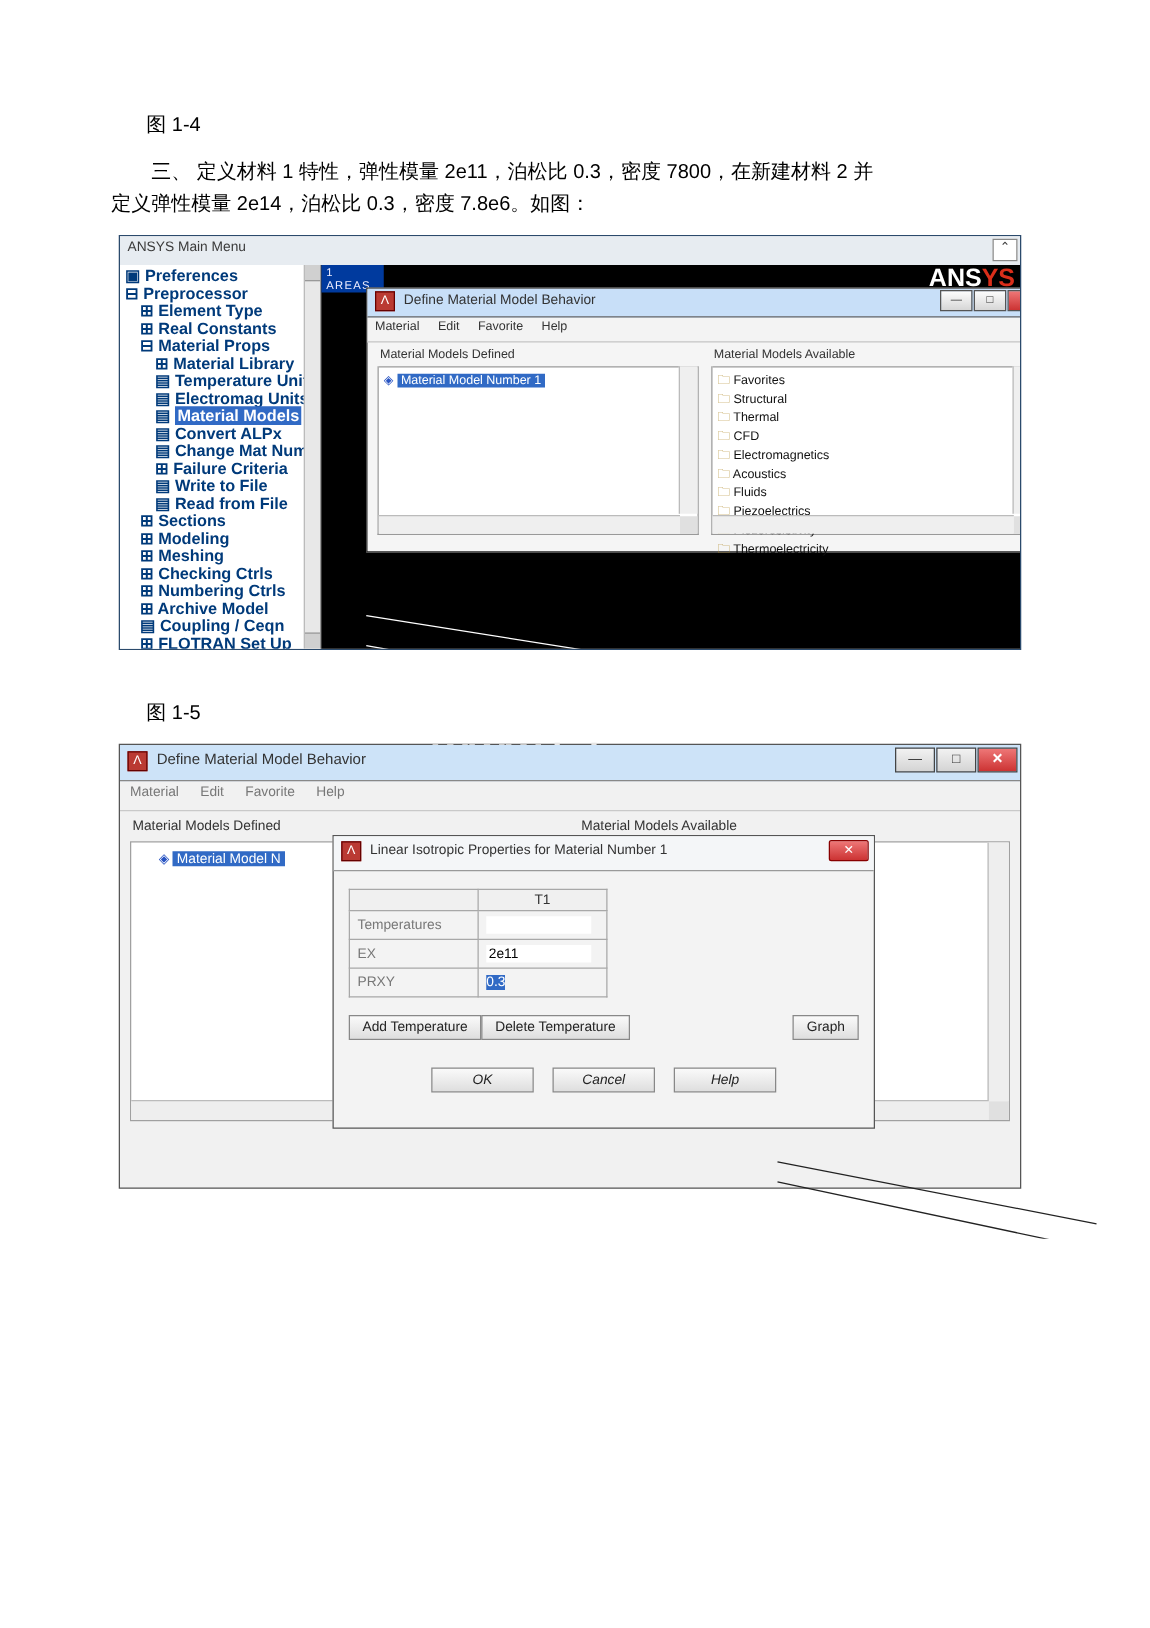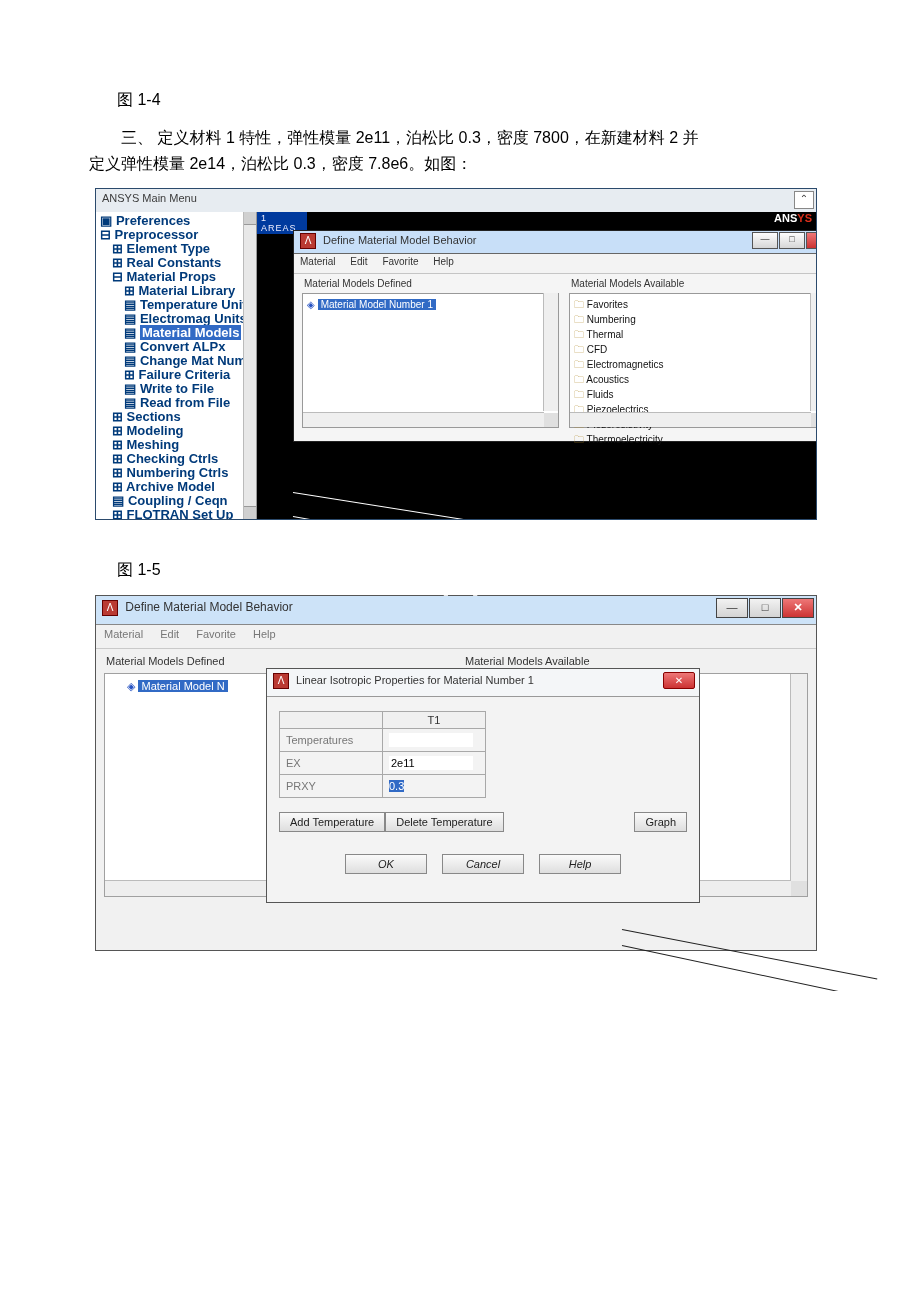--- a/index.html
+++ b/index.html
@@ -25,21 +25,21 @@
   .lvl1:before { content:"⊞ "; }
   .lvl1.doc:before { content:"▤ "; }
   .lvl1.minus:before { content:"⊟ "; }
   .lvl2 { padding-left:24px; }
   .lvl2:before { content:"▤ "; }
   .lvl2.plus:before { content:"⊞ "; }
   .sel { background:#316ac5; color:#fff; padding:0 2px; }
   
   .mm-right { flex:1; background:#000; position:relative; overflow:hidden; }
   .areas-badge { position:absolute; top:0; left:0; background:#003a9e; color:#eef; font-size:9px; padding:1px 10px 1px 4px; letter-spacing:1px; }
-  .ansys-logo { position:absolute; right:4px; top:0; font-size:11px; font-family:Arial; font-weight:bold; color:#da2e1a; }
+  .ansys-logo { position:absolute; right:4px; top:0; font-size:20px; font-family:Arial; font-weight:bold; color:#da2e1a; }
   .ansys-logo b { color:#fff; }
   
   .win1 { position:absolute; left:36px; top:18px; width:540px; height:210px; background:#f5f5f5; border:1px solid #222; }
   .win1-title { height:20px; background:#c8dff8; border-bottom:1px solid #666; font-size:11px; padding:2px 0 0 6px; position:relative; color:#333; }
   .win1-title .lambda { display:inline-block; width:14px; height:14px; background:#ba3a33; color:#fff; font-size:10px; text-align:center; line-height:14px; margin-right:4px; border:1px solid #600; }
   .winbtns { position:absolute; right:2px; top:1px; display:flex; gap:1px; }
   .winbtn { width:24px; height:15px; border:1px solid #555; font-size:9px; text-align:center; line-height:13px; background:linear-gradient(#fdfdfd,#d6d6d6); }
   .winbtn.close { background:linear-gradient(#e77,#c33); color:#fff; }
   .window-close { position:absolute; right:6px; top:3px; width:30px; height:15px; background:linear-gradient(#e77,#c33); color:#fff; font-size:10px; text-align:center; line-height:15px; border:1px solid #800; border-radius:2px; }
   
@@ -182,21 +182,21 @@
                        <div class="sbh"></div>
                        <div class="sbc"></div>
                     </div>
                  </div>
                  <div class="group">
                     <div class="grouplab">Material Models Available</div>
                     <div class="groupbox">
                        <div class="tborder"></div>
                        <div class="inner">
                           <div><span class="fold">🗀</span> <span>Favorites</span></div>
-                          <div><span class="fold">🗀</span> <span>Numbering</span></div>
+                          <div><span class="fold">🗀</span> <span>Structural</span></div>
                           <div><span class="fold">🗀</span> <span>Thermal</span></div>
                           <div><span class="fold">🗀</span> <span>CFD</span></div>
                           <div><span class="fold">🗀</span> <span>Electromagnetics</span></div>
                           <div><span class="fold">🗀</span> <span>Acoustics</span></div>
                           <div><span class="fold">🗀</span> <span>Fluids</span></div>
                           <div><span class="fold">🗀</span> <span>Piezoelectrics</span></div>
                           <div><span class="fold">🗀</span> <span>Piezoresistivity</span></div>
                           <div><span class="fold">🗀</span> <span>Thermoelectricity</span></div>
                        </div>
                        <div class="sb"></div>

